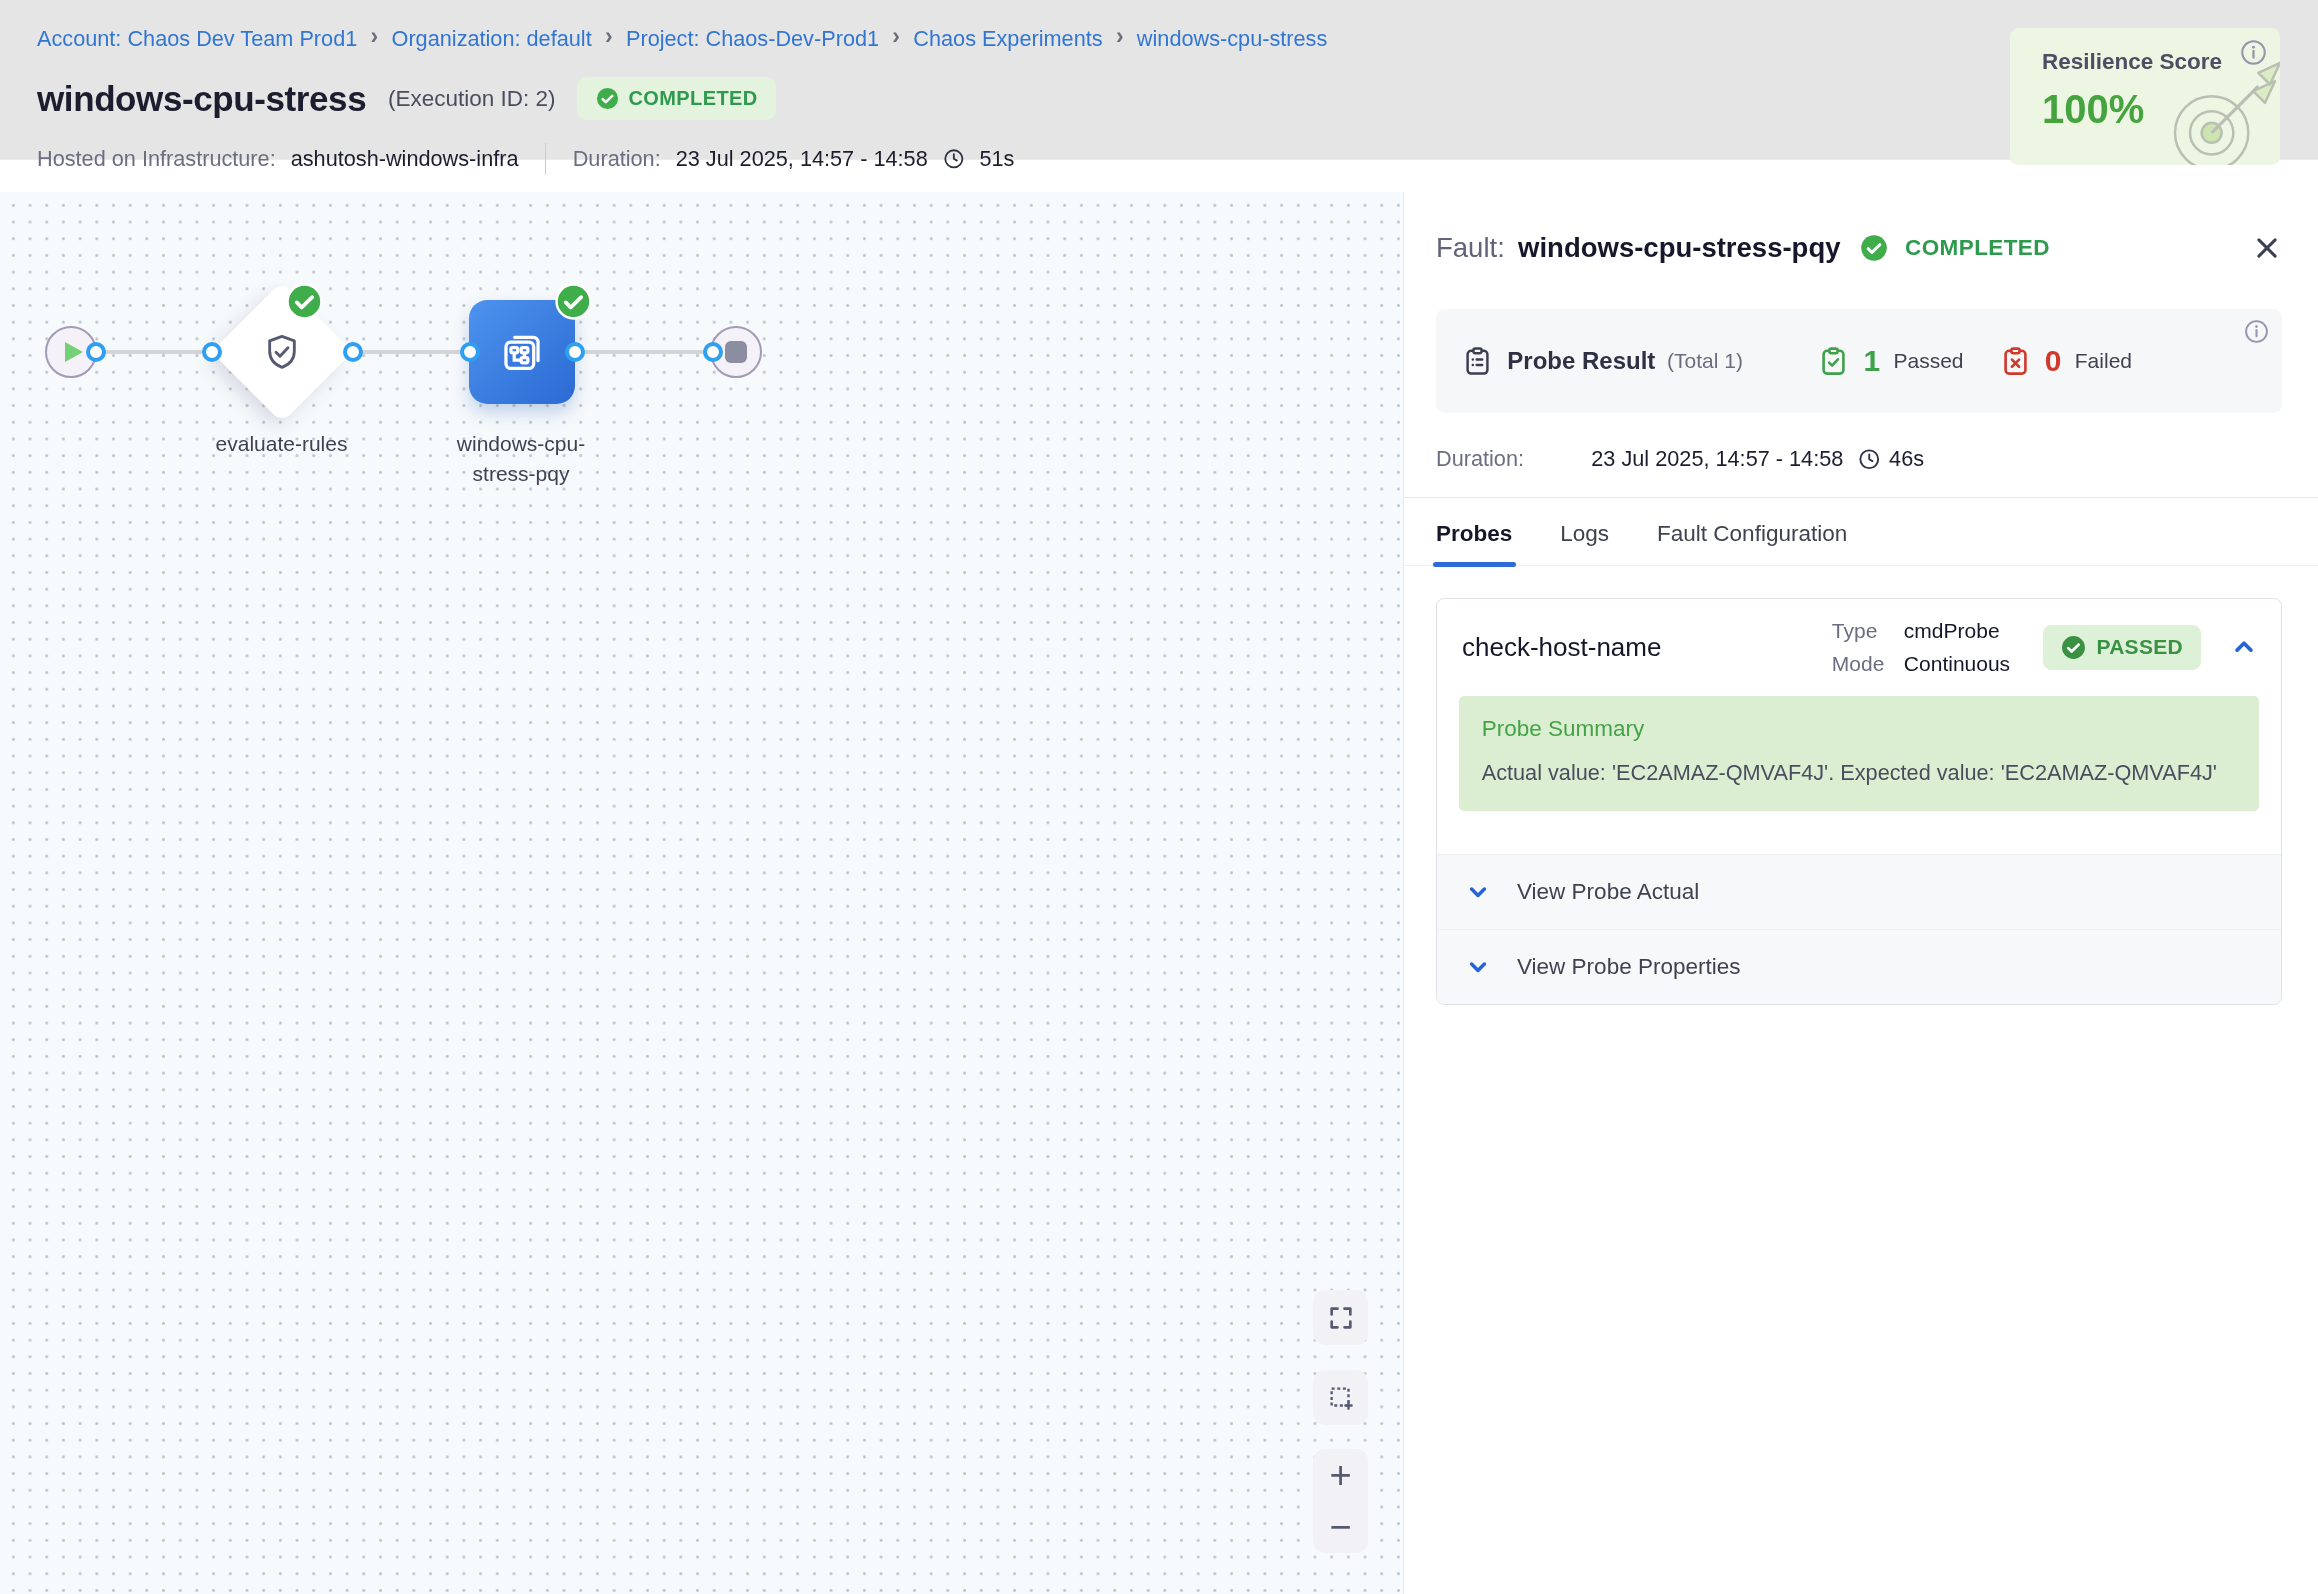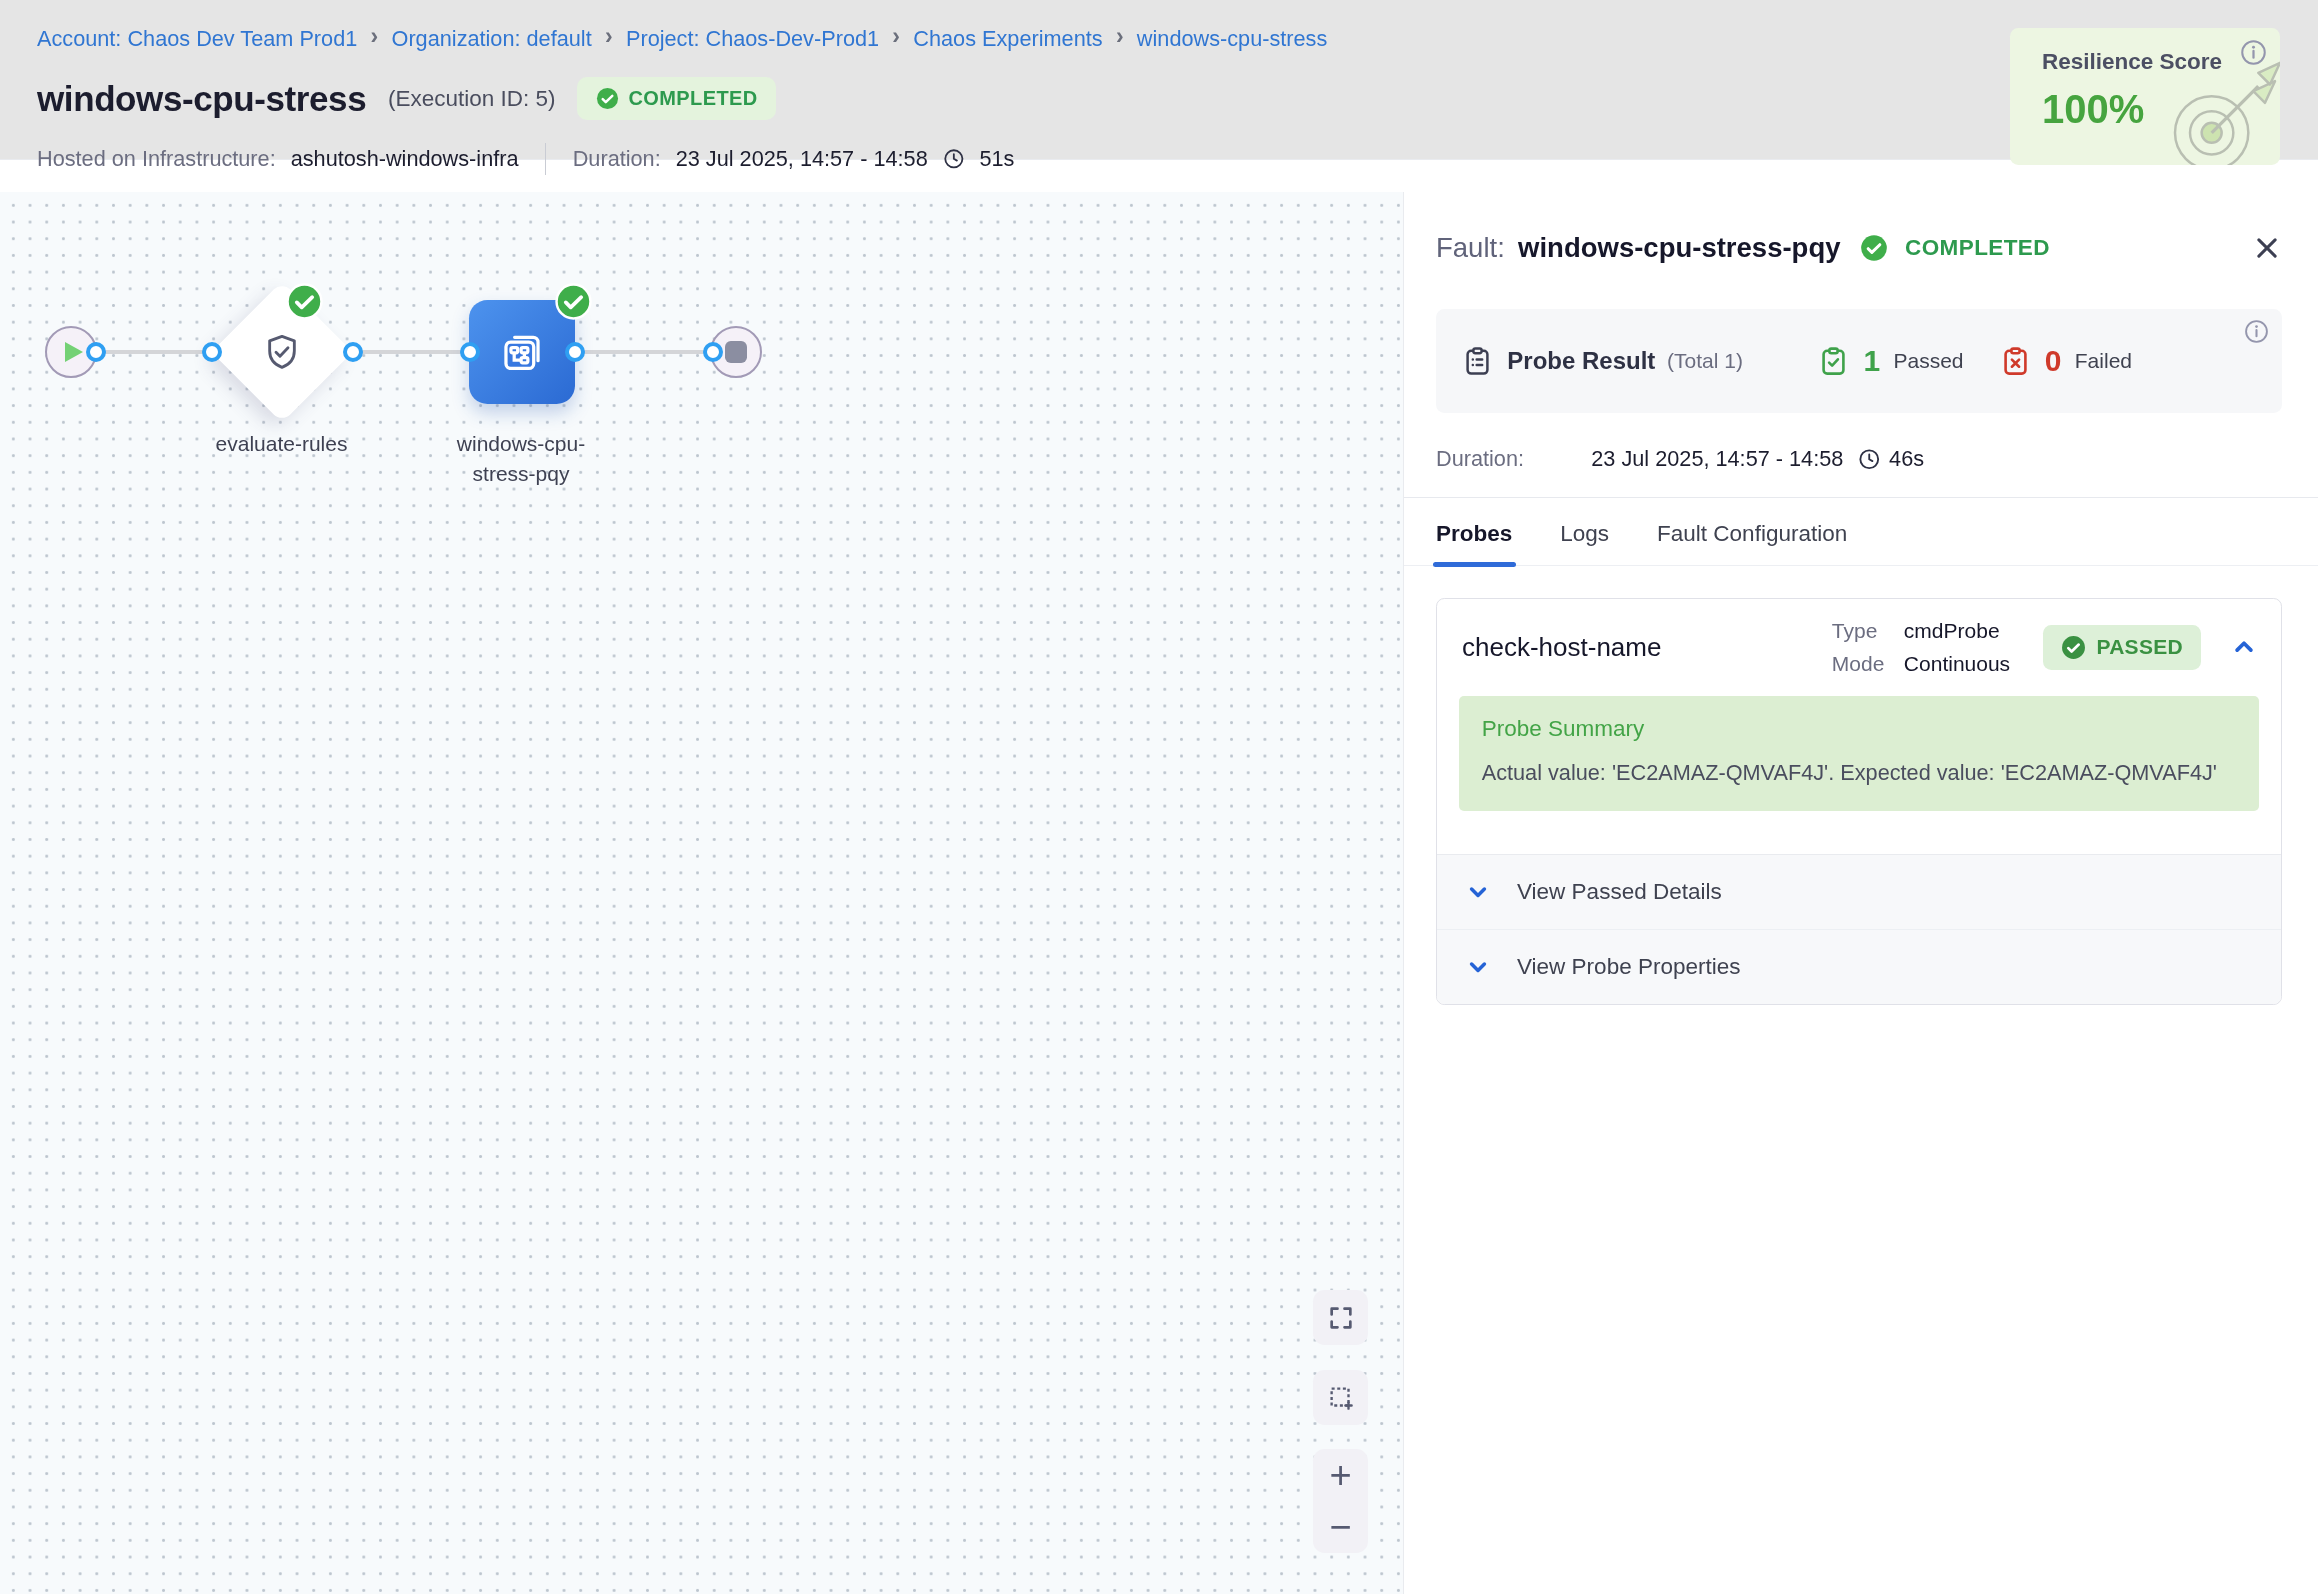--- a/index.html
+++ b/index.html
@@ -180,21 +180,21 @@
       <span class="crumb-sep">›</span>
       <a>Project: Chaos-Dev-Prod1</a>
       <span class="crumb-sep">›</span>
       <a>Chaos Experiments</a>
       <span class="crumb-sep">›</span>
       <a>windows-cpu-stress</a>
     </nav>
 
     <div class="title-row">
       <h1 class="page-title">windows-cpu-stress</h1>
-      <span class="exec-id">(Execution ID: 5)</span>
+      <span class="exec-id">(Execution ID: 2)</span>
       <span class="status-pill">
         <span class="inline-icon">
           <svg width="23" height="23" viewBox="0 0 24 24">
               <circle cx="12" cy="12" r="11" fill="#3fae4a"></circle>
               <path d="M7 12.6l3.2 3.2L17 9.2" stroke="#fff" stroke-width="2.6" fill="none" stroke-linecap="round" stroke-linejoin="round"></path>
             </svg>
         </span>
         <span class="pill-text">COMPLETED</span>
       </span>
     </div>
@@ -424,21 +424,21 @@
         <div class="ps-text">Actual value: 'EC2AMAZ-QMVAF4J'. Expected value: 'EC2AMAZ-QMVAF4J'</div>
       </div>
 
       <div class="probe-accordion">
         <div class="acc-row">
           <span>
             <svg width="28" height="28" viewBox="0 0 24 24">
                 <path d="M6.5 9.5l5.5 5.5 5.5-5.5" stroke="#2563d6" stroke-width="3" fill="none" stroke-linecap="round" stroke-linejoin="round"></path>
               </svg>
           </span>
-          <span>View Passed Details</span>
+          <span>View Probe Actual</span>
         </div>
         <div class="acc-row">
           <span>
             <svg width="28" height="28" viewBox="0 0 24 24">
                 <path d="M6.5 9.5l5.5 5.5 5.5-5.5" stroke="#2563d6" stroke-width="3" fill="none" stroke-linecap="round" stroke-linejoin="round"></path>
               </svg>
           </span>
           <span>View Probe Properties</span>
         </div>
       </div>

